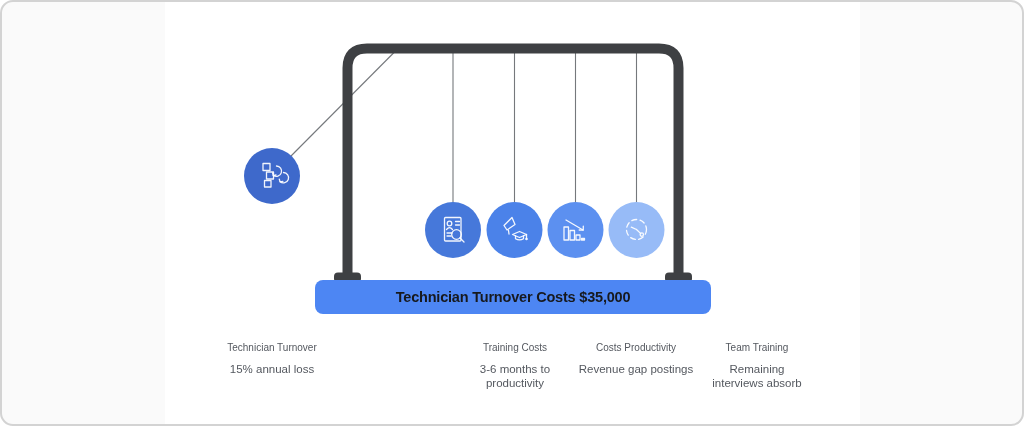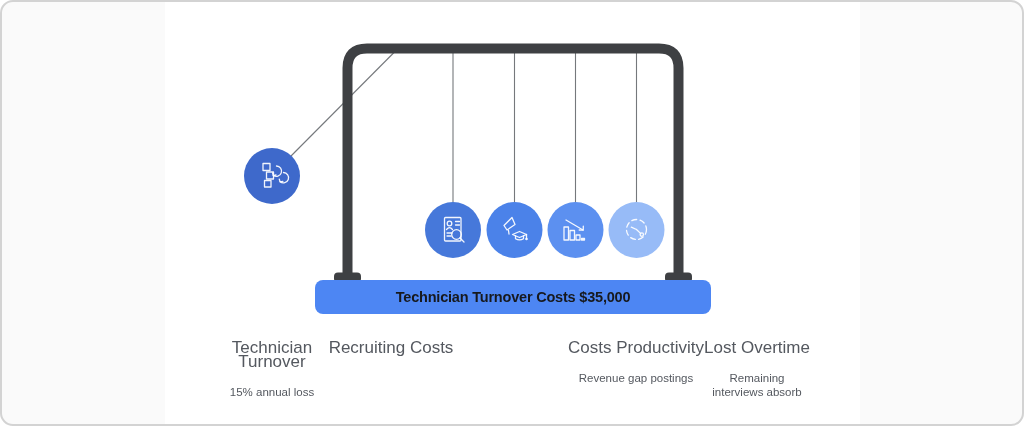--- a/index.html
+++ b/index.html
@@ -4,22 +4,22 @@
 <style>
   html,body{margin:0;padding:0;background:#ffffff;}
   body{width:1024px;height:426px;position:relative;font-family:"Liberation Sans",sans-serif;}
   .card{position:absolute;inset:0;background:#fafafa;border:2px solid #d3d3d3;border-radius:13px;box-sizing:border-box;overflow:hidden;}
   .panel{position:absolute;left:163px;top:0;width:695px;height:100%;background:#ffffff;}
   svg.scene{position:absolute;left:0;top:0;width:1024px;height:426px;display:block;}
   .headline-bar{position:absolute;left:313px;top:278px;width:396px;height:34px;border-radius:8px;
     display:flex;align-items:center;justify-content:center;}
   .headline-bar span{font-size:14.5px;font-weight:bold;letter-spacing:-0.2px;}
   .col{position:absolute;top:339px;width:150px;text-align:center;color:#54585f;}
-  .col-title{font-size:17px;line-height:14px;}
-  .col-sub{font-size:11.5px;line-height:13.5px;margin-top:17px;white-space:pre-line;}
+  .col-title{font-size:10px;line-height:14px;}
+  .col-sub{font-size:11.5px;line-height:13.5px;margin-top:8px;white-space:pre-line;}
   .icon{stroke:rgba(255,255,255,0.93);stroke-width:1.3;fill:none;stroke-linecap:round;stroke-linejoin:round;}
 </style>
 </head>
 <body>
 
 <div class="card">
   <div class="panel"></div>
 
   <svg class="scene" viewBox="0 0 1024 426">
 
@@ -96,24 +96,28 @@
 
   <div class="headline-bar" style="background-color: rgb(77, 134, 243);">
     <span style="color: rgb(23, 25, 29);">Technician Turnover Costs $35,000</span>
   </div>
 
   <div class="col" style="left:195px">
     <div class="col-title">Technician Turnover</div>
     <div class="col-sub">15% annual loss</div>
   </div>
   <div class="col" style="left:314px">
-    <div class="col-title">Recruiting Costs</div>
+  </div>
+  <div class="col" style="left:438px">
+    <div class="col-title">Training Costs</div>
+    <div class="col-sub">3-6 months to
+productivity</div>
   </div>
   <div class="col" style="left:559px">
     <div class="col-title">Costs Productivity</div>
     <div class="col-sub">Revenue gap postings</div>
   </div>
   <div class="col" style="left:680px">
-    <div class="col-title">Lost Overtime</div>
+    <div class="col-title">Team Training</div>
     <div class="col-sub">Remaining
 interviews absorb</div>
   </div>
 </div>
 
 </body></html>

